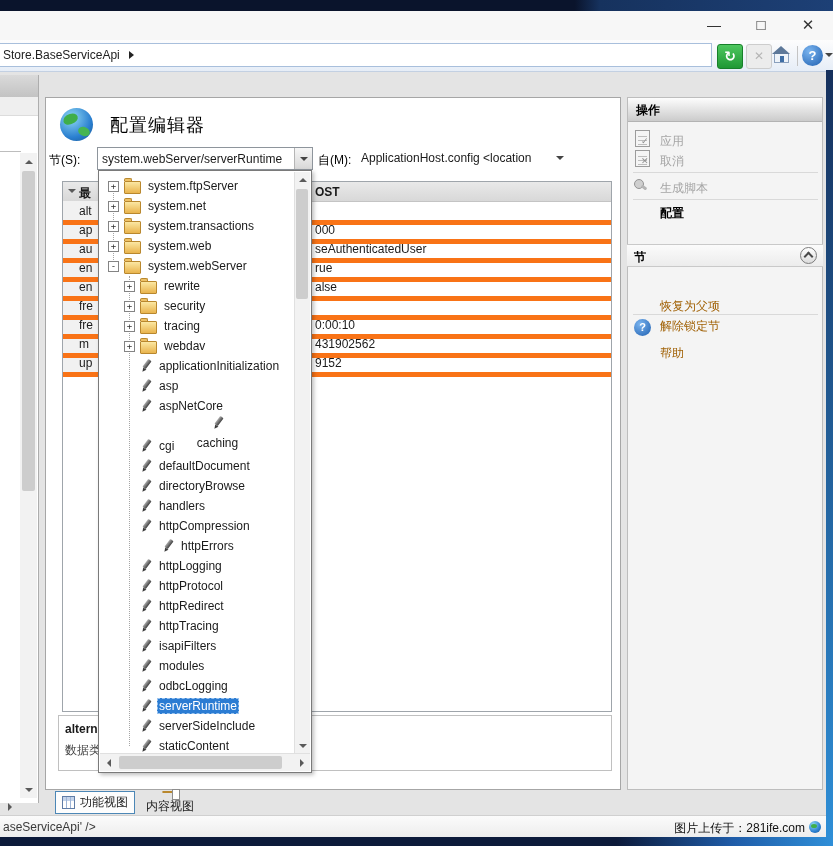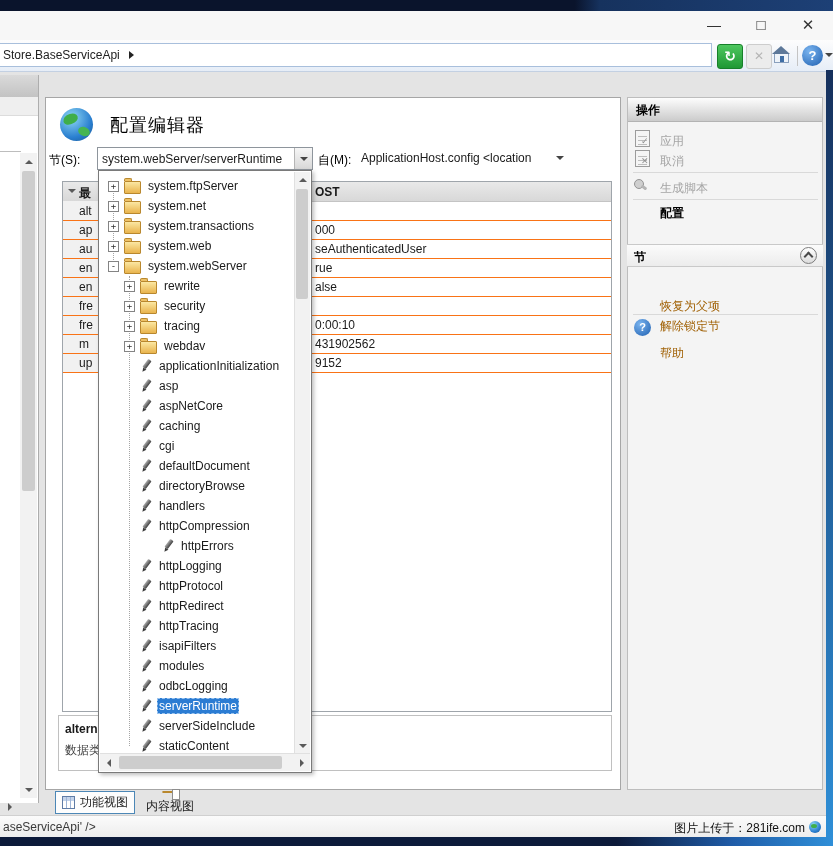--- a/index.html
+++ b/index.html
@@ -54,21 +54,21 @@
   .combo .ctext{position:absolute;left:4px;top:4px;width:190px;white-space:nowrap;overflow:hidden;}
   .combo .cbtn{position:absolute;right:0;top:0;width:17px;height:21px;background:linear-gradient(#f6f6f6,#d8d8d8);border-left:1px solid #b5b5b5;display:flex;align-items:center;justify-content:center;}
   .flatcombo{left:355px;top:147px;width:260px;height:23px;background:#fff;}
   .flatcombo .ctext{position:absolute;left:6px;top:4px;white-space:nowrap;}
   .flatcombo .carr{position:absolute;left:201px;top:9px;}
 
   
   .grid{left:62px;top:181px;width:550px;height:531px;background:#fff;border:1px solid #9fa5ab;box-sizing:border-box;}
   .ghead{position:absolute;left:0;top:0;width:100%;height:19px;background:linear-gradient(#e9e9e9,#d8d8d8);border-bottom:1px solid #c4c4c4;font-weight:bold;}
   .gnamecol{position:absolute;left:0;top:19px;width:38px;height:171px;background:#f1f1f1;}
-  .grow{position:absolute;left:0;width:100%;height:19px;border-bottom:1px solid #f97316;}
+  .grow{position:absolute;left:0;width:100%;height:19px;border-bottom:5px solid #f97316;}
   .gname{position:absolute;left:16px;top:3px;color:#1a1a1a;white-space:nowrap;}
   .gval{position:absolute;left:252px;top:3px;color:#1a1a1a;white-space:nowrap;}
 
   
   .detail{left:58px;top:715px;width:554px;height:56px;background:#ffffff;border:1px solid #c0c0c0;box-sizing:border-box;}
 
   
   .dropdown{left:98px;top:170px;width:214px;height:603px;background:#fff;border:1px solid #7a7a7a;box-sizing:border-box;z-index:50;box-shadow:2px 2px 4px rgba(0,0,0,.25);}
   .tree{position:absolute;left:1px;top:1px;right:16px;bottom:19px;overflow:hidden;}
   .trunk{position:absolute;border-left:1px dotted #a5a5a5;width:0;}
@@ -330,21 +330,21 @@
           <span class="tlabel">applicationInitialization</span>
         </div>
         <div class="titem" style="top: 204px; padding-left: 40px;">
           <span class="pencil"></span>
           <span class="tlabel">asp</span>
         </div>
         <div class="titem" style="top: 224px; padding-left: 40px;">
           <span class="pencil"></span>
           <span class="tlabel">aspNetCore</span>
         </div>
-        <div class="titem" style="top: 244px; padding-left: 40px;">
+        <div class="titem" style="top: 244px; padding-left: 40px; flex-direction: column;">
           <span class="pencil"></span>
           <span class="tlabel">caching</span>
         </div>
         <div class="titem" style="top: 264px; padding-left: 40px;">
           <span class="pencil"></span>
           <span class="tlabel">cgi</span>
         </div>
         <div class="titem" style="top: 284px; padding-left: 40px;">
           <span class="pencil"></span>
           <span class="tlabel">defaultDocument</span>

